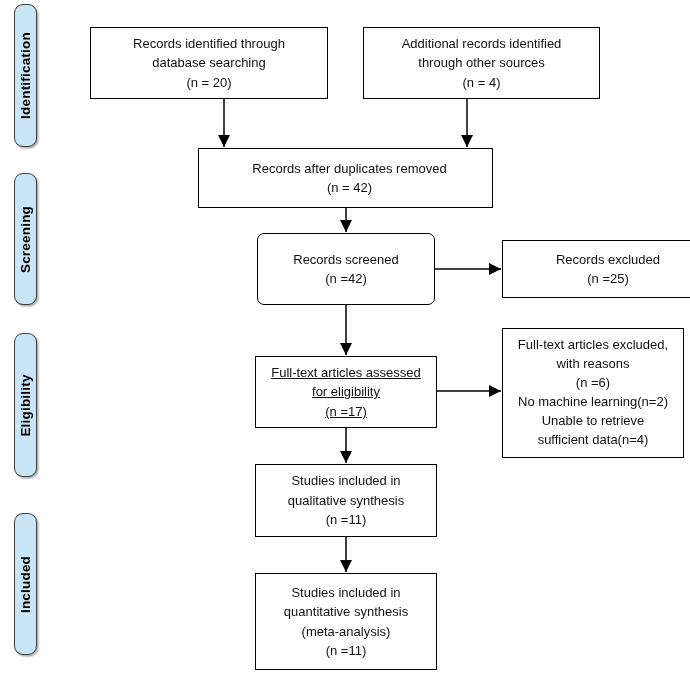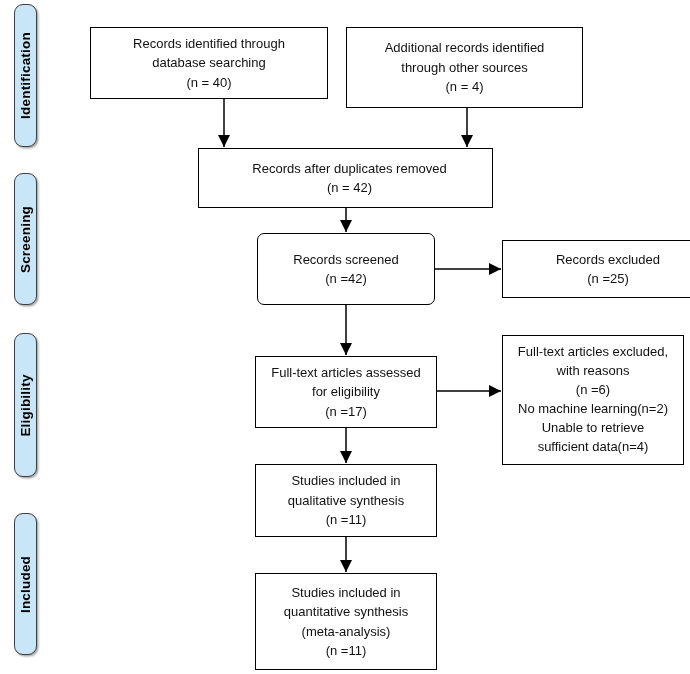--- a/index.html
+++ b/index.html
@@ -56,26 +56,26 @@
     display: flex;
     align-items: center;
     justify-content: center;
     text-align: center;
     font-size: 13px;
     line-height: 1.5;
     white-space: pre-line;
     color: #111111;
   }
   #box-records-identified { left: 90px;  top: 27px;  width: 238px; height: 72px; }
-  #box-additional-records { left: 346px; top: 27px;  width: 237px; height: 81px; }
+  #box-additional-records { left: 363px; top: 27px;  width: 237px; height: 72px; }
   #box-after-duplicates   { left: 198px; top: 148px; width: 295px; height: 60px; padding-left: 8px; }
   #box-records-screened   { left: 257px; top: 233px; width: 178px; height: 72px; border-radius: 7px; }
   #box-records-excluded   { left: 502px; top: 240px; width: 212px; height: 58px; }
-  #box-fulltext-assessed  { left: 255px; top: 356px; width: 182px; height: 72px; }
-  #box-fulltext-excluded  { left: 502px; top: 335px; width: 182px; height: 130px; line-height: 1.45; }
+  #box-fulltext-assessed  { left: 255px; top: 356px; width: 182px; height: 72px; text-decoration: underline; }
+  #box-fulltext-excluded  { left: 502px; top: 328px; width: 182px; height: 130px; line-height: 1.45; }
   #box-qualitative        { left: 255px; top: 464px; width: 182px; height: 73px; }
   #box-quantitative       { left: 255px; top: 573px; width: 182px; height: 97px; }
 </style>
 </head>
 <body>
 
 <div class="canvas">
 
   <svg class="arrows" width="690" height="674" viewBox="0 0 690 674">
     <defs>
@@ -101,21 +101,21 @@
   </div>
   <div class="stage" id="stage-eligibility">
     <span class="stage-text">Eligibility</span>
   </div>
   <div class="stage" id="stage-included">
     <span class="stage-text">Included</span>
   </div>
 
   <div class="box" id="box-records-identified">Records identified through
 database searching
-(n = 40)</div>
+(n = 20)</div>
   <div class="box" id="box-additional-records">Additional records identified
 through other sources
 (n = 4)</div>
   <div class="box" id="box-after-duplicates">Records after duplicates removed
 (n = 42)</div>
   <div class="box" id="box-records-screened">Records screened
 (n =42)</div>
   <div class="box" id="box-records-excluded">Records excluded
 (n =25)</div>
   <div class="box" id="box-fulltext-assessed">Full-text articles assessed

